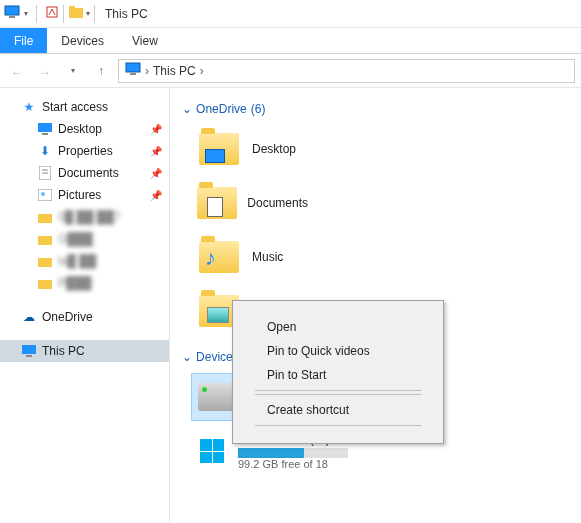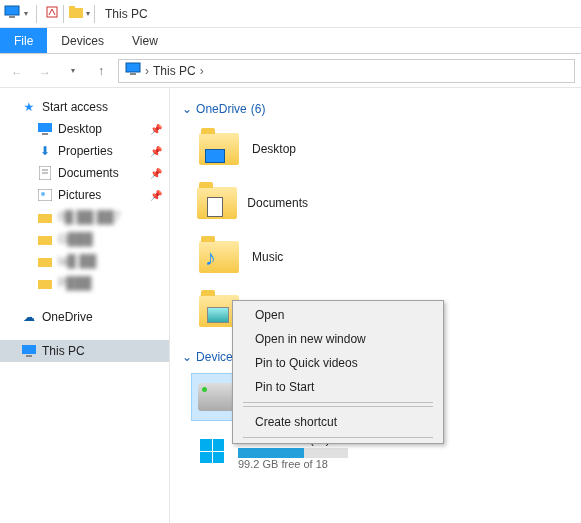--- a/index.html
+++ b/index.html
@@ -45,21 +45,21 @@
 .grid { display: flex; flex-wrap: wrap; gap: 8px 60px; margin-left: 14px; margin-bottom: 16px; }
 .item { display: flex; align-items: center; gap: 10px; width: 210px; height: 46px; padding: 4px; cursor: pointer; }
 .item.sel { background: #cce8ff; outline: 1px solid #99d1ff; }
 .item .iconbox { width: 46px; height: 40px; display: flex; align-items: center; justify-content: center; }
 .item .txt { color: #222; }
 .drive-sub { font-size: 11px; color: #666; }
 .drive-bar { width: 110px; height: 10px; background: #e0e0e0; margin-top: 2px; }
 .drive-bar .fill { height: 100%; background: #26a0da; }
 
 
-.ctxmenu { position: absolute; left: 232px; top: 300px; width: 212px; background: #f0f0f0; border: 1px solid #a0a0a0; box-shadow: 2px 2px 4px rgba(0,0,0,0.25); padding: 2px; z-index: 100; }
+.ctxmenu { position: absolute; left: 232px; top: 300px; width: 212px; background: #f0f0f0; border: 1px solid #a0a0a0; box-shadow: 2px 2px 4px rgba(0,0,0,0.25); padding: 14px; z-index: 100; }
 .ctxmenu .mi { height: 24px; display: flex; align-items: center; padding: 0 20px; color: #222; cursor: pointer; }
 .ctxmenu .mi.hover { background: #d8d8d8; outline: 1px solid #b0b0b0; }
 .ctxmenu .sep { height: 1px; background: #c0c0c0; margin: 3px 8px; }
 
 
 .folder-icon { width: 40px; height: 32px; background: linear-gradient(#ffe9a3,#f7c948); border-radius: 2px; position: relative; }
 .folder-icon::before { content:""; position:absolute; top:-5px; left:2px; width:14px; height:6px; background:#f7c948; border-radius:2px 2px 0 0; }
 .mini-monitor { position:absolute; bottom:2px; left:6px; width:20px; height:14px; background:#1e90ff; border:1px solid #0a5aa3; }
 .mini-doc { position:absolute; bottom:2px; left:10px; width:16px; height:20px; background:#fff; border:1px solid #666; }
 .mini-note { position:absolute; bottom:2px; left:6px; color:#1e90ff; font-size:22px; }
@@ -307,20 +307,19 @@
           <div class="drive-sub">99.2 GB free of 18</div>
         </div>
       </div>
     </div>
 
   </div>
 </div>
 
 <div class="ctxmenu">
   <div class="mi">Open</div>
-  <div class="mi">Open in new window</div>
   <div class="mi">Pin to Quick videos</div>
   <div class="mi">Pin to Start</div>
   <div class="sep"></div>
   <div class="sep"></div>
   <div class="mi">Create shortcut</div>
   <div class="sep"></div>
 </div>
 
 </body></html>

